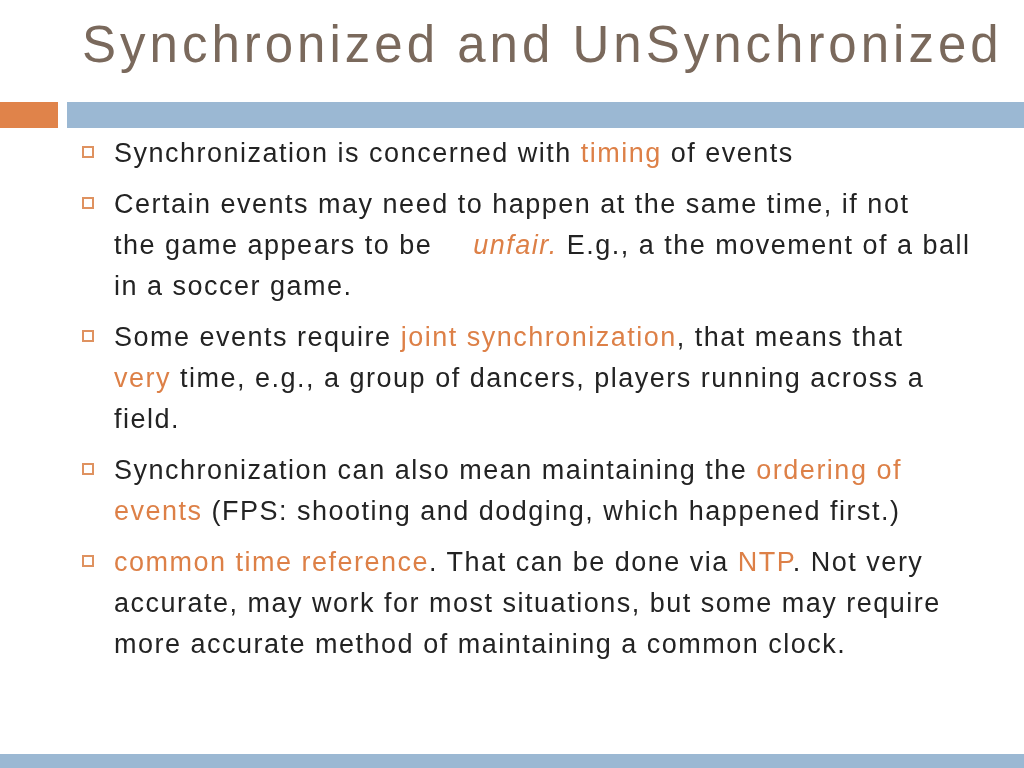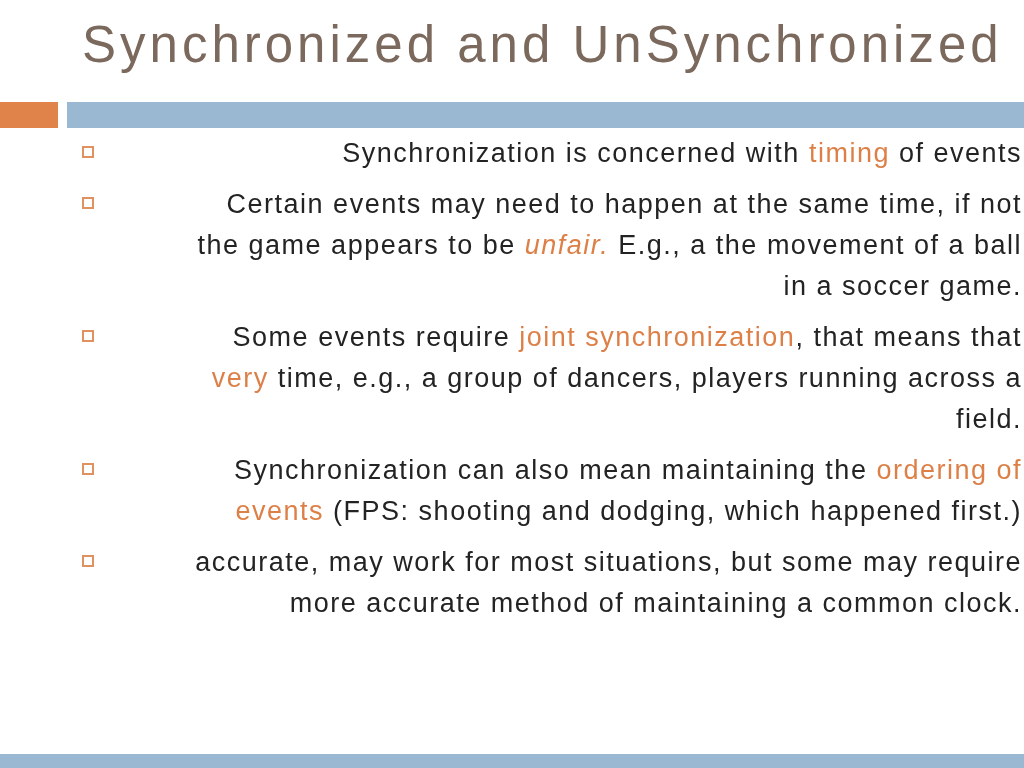--- a/index.html
+++ b/index.html
@@ -64,24 +64,24 @@
   }
   .bullet-square {
     position: absolute;
     left: 0;
     top: 13px;
     width: 12px;
     height: 12px;
     border: 2px solid var(--bullet-border, #DF9260);
     background: transparent;
   }
-  .bullet-line { white-space: nowrap; text-align: right; }
+  .bullet-line { white-space: nowrap; }
   .seg-n  { color: var(--text-color, #232323); }
   .seg-a  { color: var(--accent, #DD8047); }
-  .seg-ai { color: var(--accent, #DD8047); font-style: italic; }
+  .seg-ai { color: var(--accent, #DD8047); font-style: italic; margin-left: 32px; }
   .footer-band {
     position: absolute;
     left: 0;
     bottom: 0;
     width: 1024px;
     height: 14px;
     background: var(--band-blue, #9BB8D3);
   }
 </style>
 </head>
@@ -111,18 +111,19 @@
       <div class="bullet-line"><span class="seg-a">very</span><span class="seg-n"> time, e.g., a group of dancers, players running across a</span></div>
       <div class="bullet-line"><span class="seg-n">field.</span></div>
     </li>
     <li class="bullet-item">
       <span class="bullet-square"></span>
       <div class="bullet-line"><span class="seg-n">Synchronization can also mean maintaining the </span><span class="seg-a">ordering of</span></div>
       <div class="bullet-line"><span class="seg-a">events</span><span class="seg-n"> (FPS: shooting and dodging, which happened first.)</span></div>
     </li>
     <li class="bullet-item">
       <span class="bullet-square"></span>
+      <div class="bullet-line"><span class="seg-a">common time reference</span><span class="seg-n">. That can be done via </span><span class="seg-a">NTP</span><span class="seg-n">. Not very</span></div>
       <div class="bullet-line"><span class="seg-n">accurate, may work for most situations, but some may require</span></div>
       <div class="bullet-line"><span class="seg-n">more accurate method of maintaining a common clock.</span></div>
     </li>
   </ul>
 
 <div class="footer-band"></div>
 
 </body></html>

